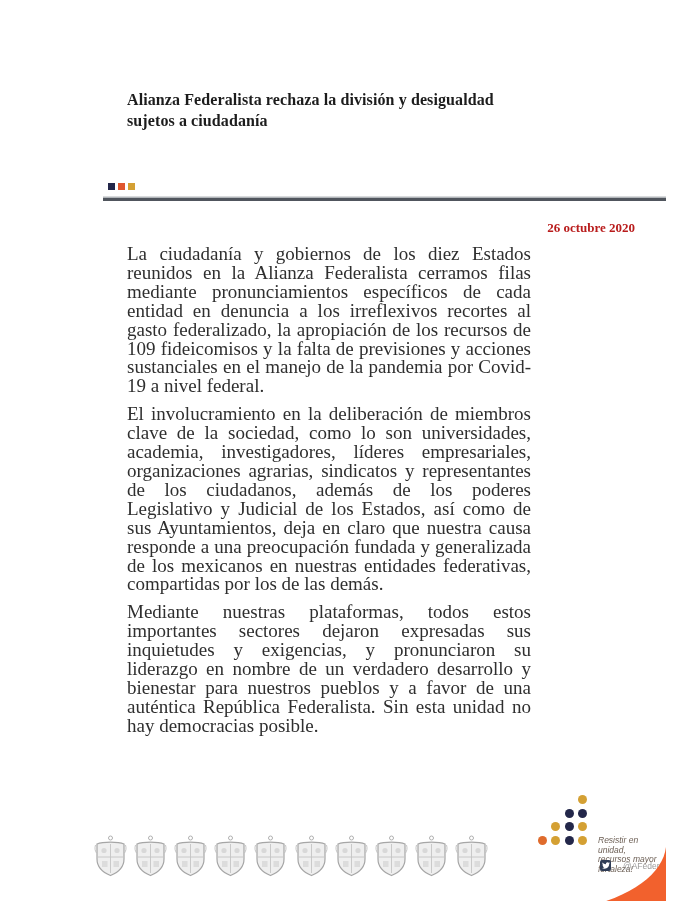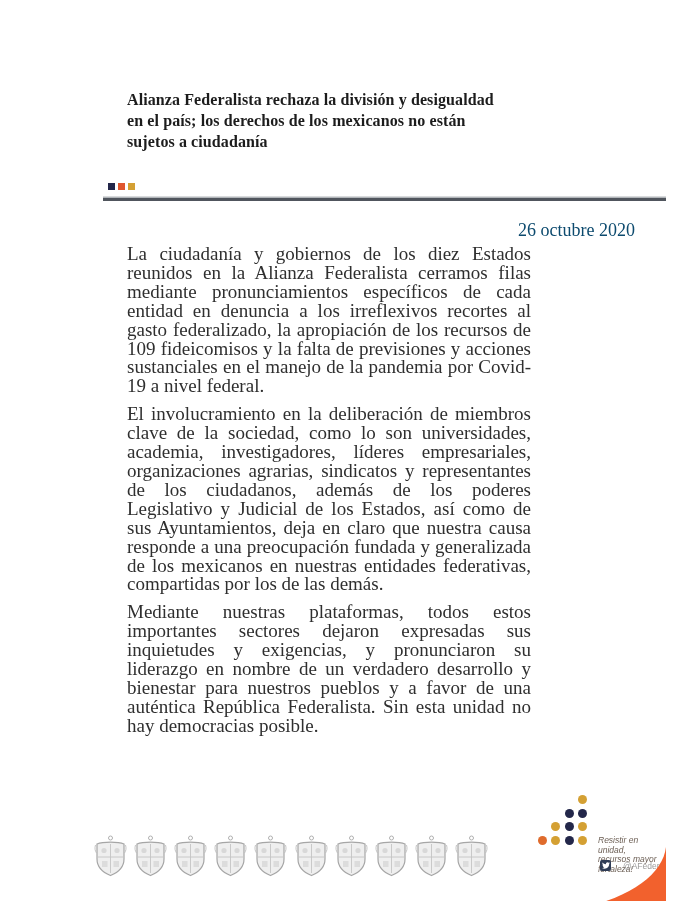--- a/index.html
+++ b/index.html
@@ -26,22 +26,22 @@
   .sq-navy{background:var(--navy);}
   .sq-red{background:var(--accent-red);}
   .sq-gold{background:var(--gold);}
   
   .title-rule{
     position:absolute; left:73px; top:190px; width:617px; height:3px;
     background:var(--rule-gray); box-shadow:0 -1.5px 0 #b2b6ba;
   }
   
   .doc-date{
-    position:absolute; right:31px; top:212px; font-size:18px; font-weight:normal;
-    color:#0c4a6e;
+    position:absolute; right:31px; top:212px; font-size:13px; font-weight:bold;
+    color:#b91c1c;
   }
   
   .doc-body{
     position:absolute; left:97px; top:237px; width:404px;
     font-size:19px; line-height:18.9px; color:var(--text);
     text-align:justify; text-justify:inter-word;
   }
   .doc-body p{margin:0 0 9px 0;}
   
   .seal-row{
@@ -75,21 +75,20 @@
   }
   .corner-triangle{position:absolute; right:0; bottom:0; width:88px; height:62px;}
 </style>
 </head>
 <body>
 
 <div class="page">
 
   <div class="doc-title">
     <div>Alianza Federalista rechaza la división y desigualdad</div>
-    <div>en el país; los derechos de los mexicanos no están</div>
     <div>sujetos a ciudadanía</div>
   </div>
 
   <div class="accent-squares">
     <span class="sq-navy"></span>
     <span class="sq-red"></span>
     <span class="sq-gold"></span>
   </div>
   <div class="title-rule"></div>
 

